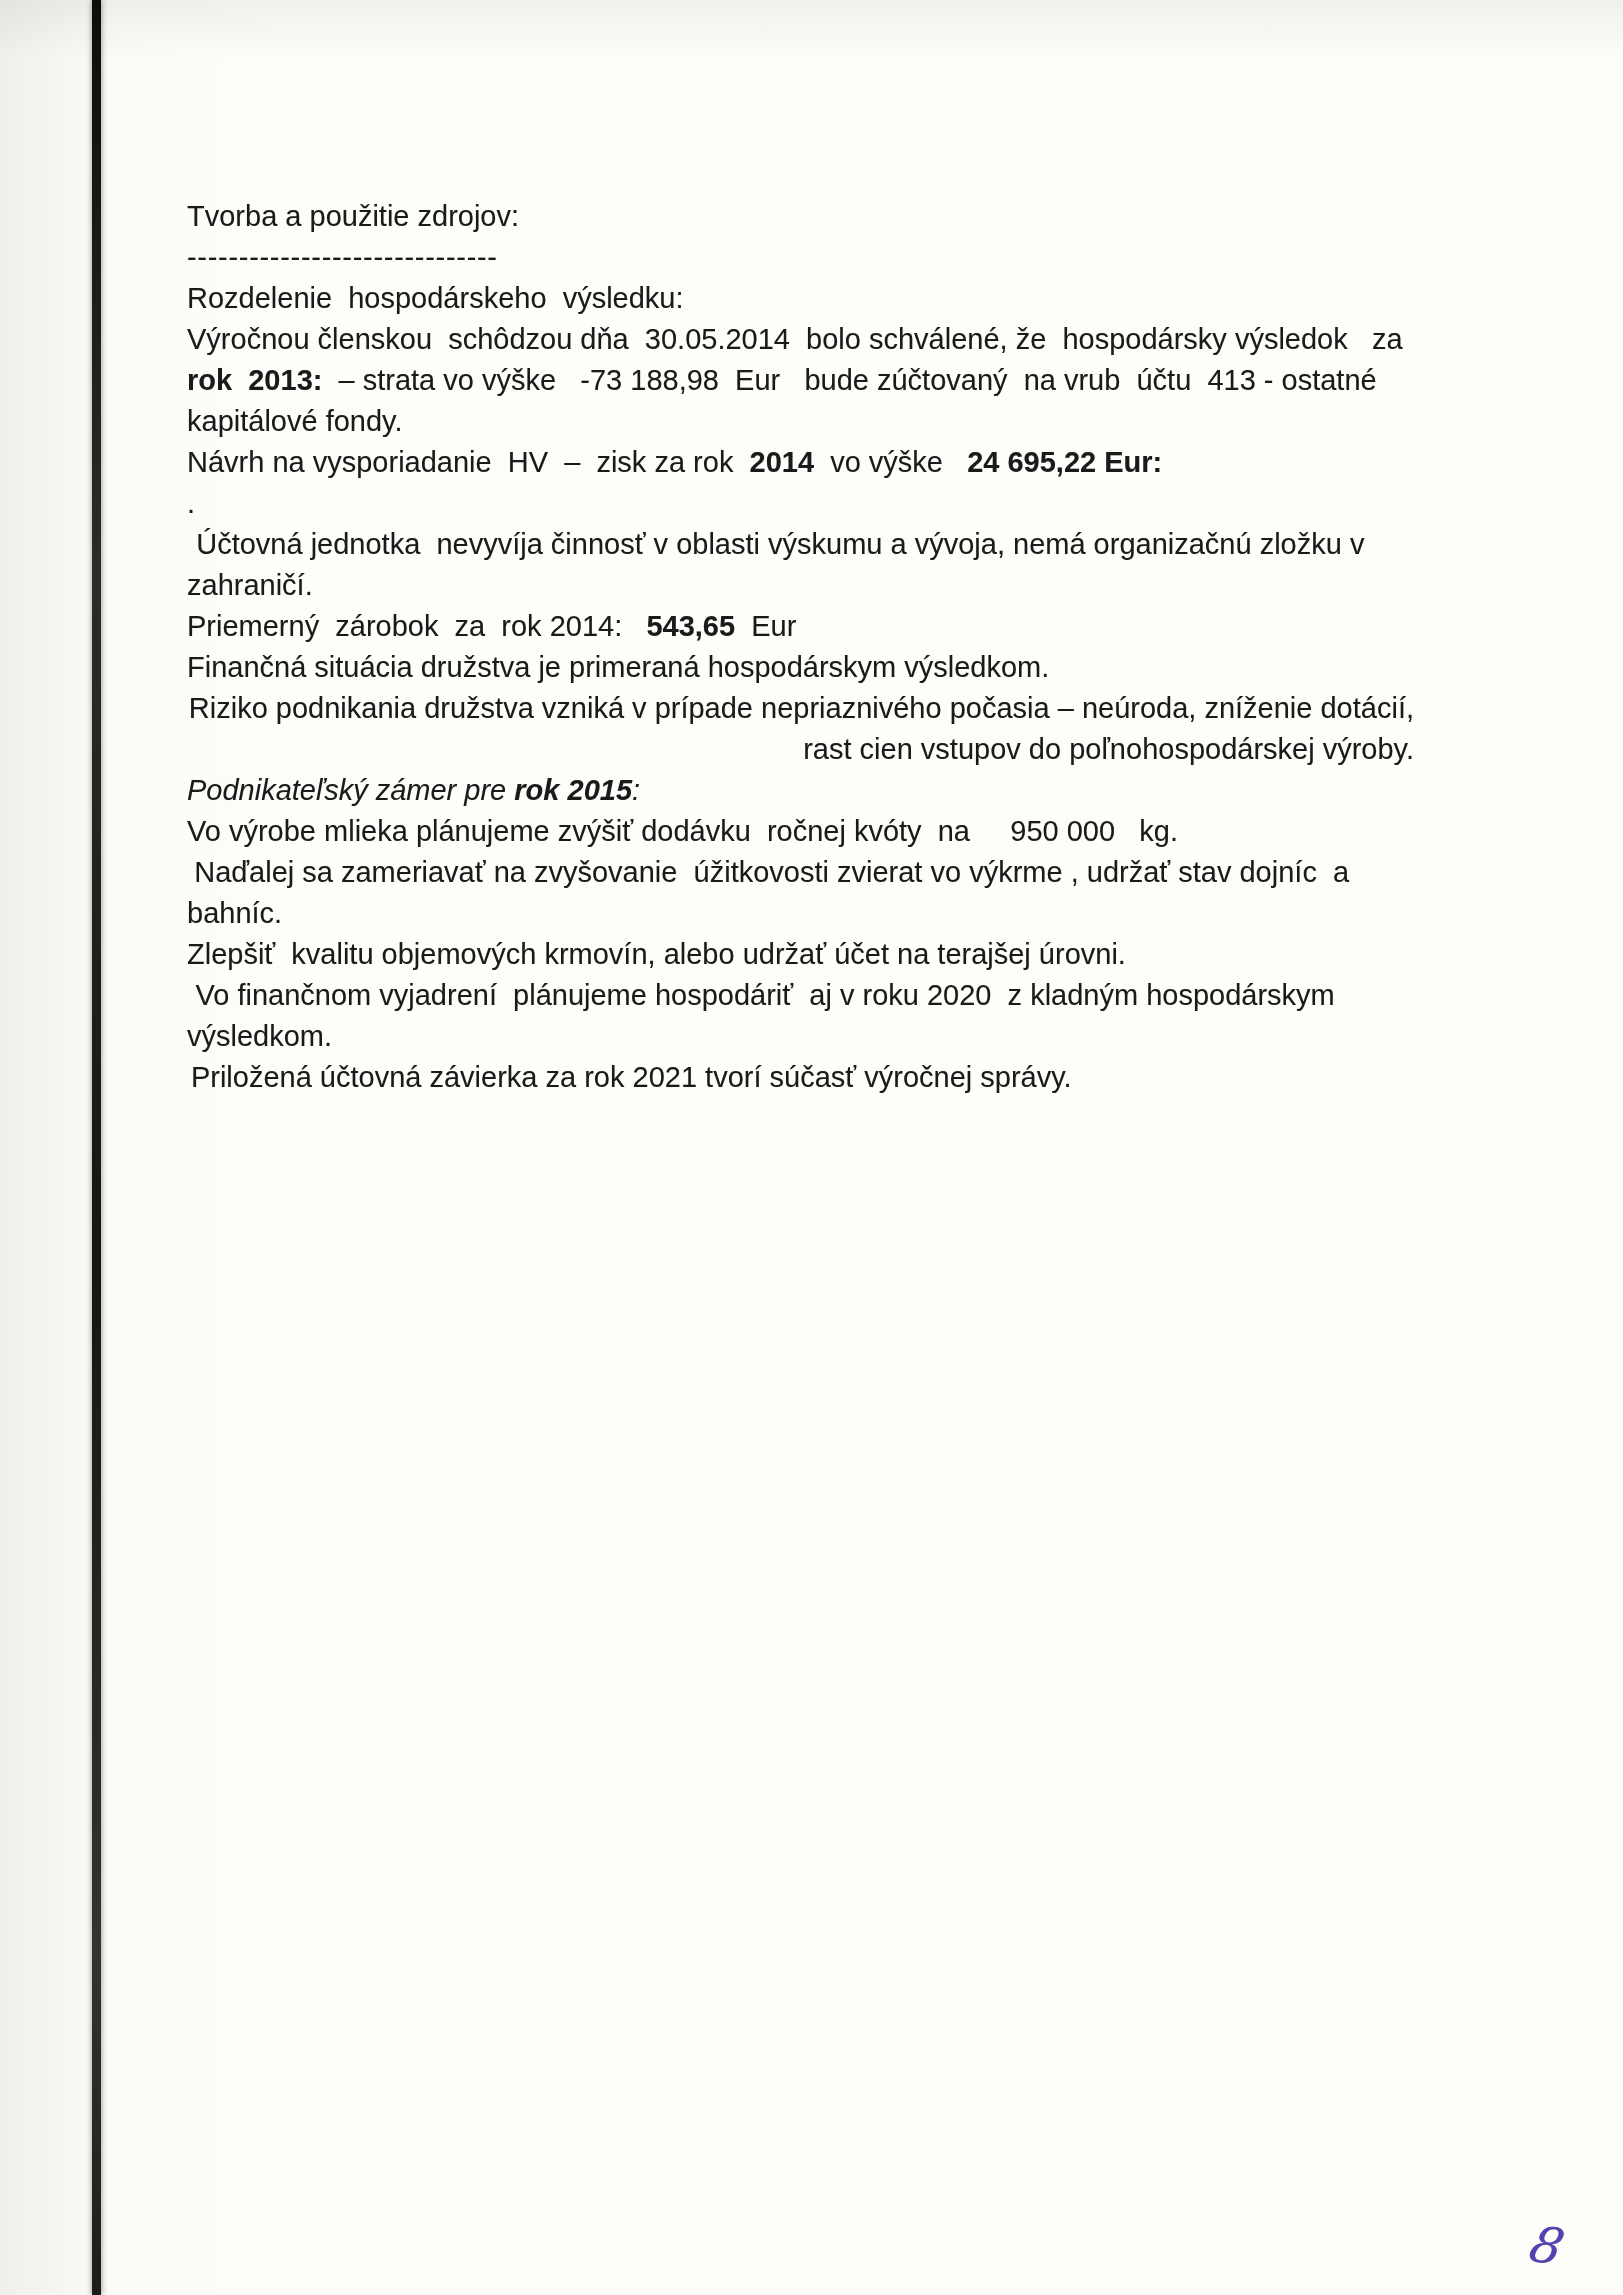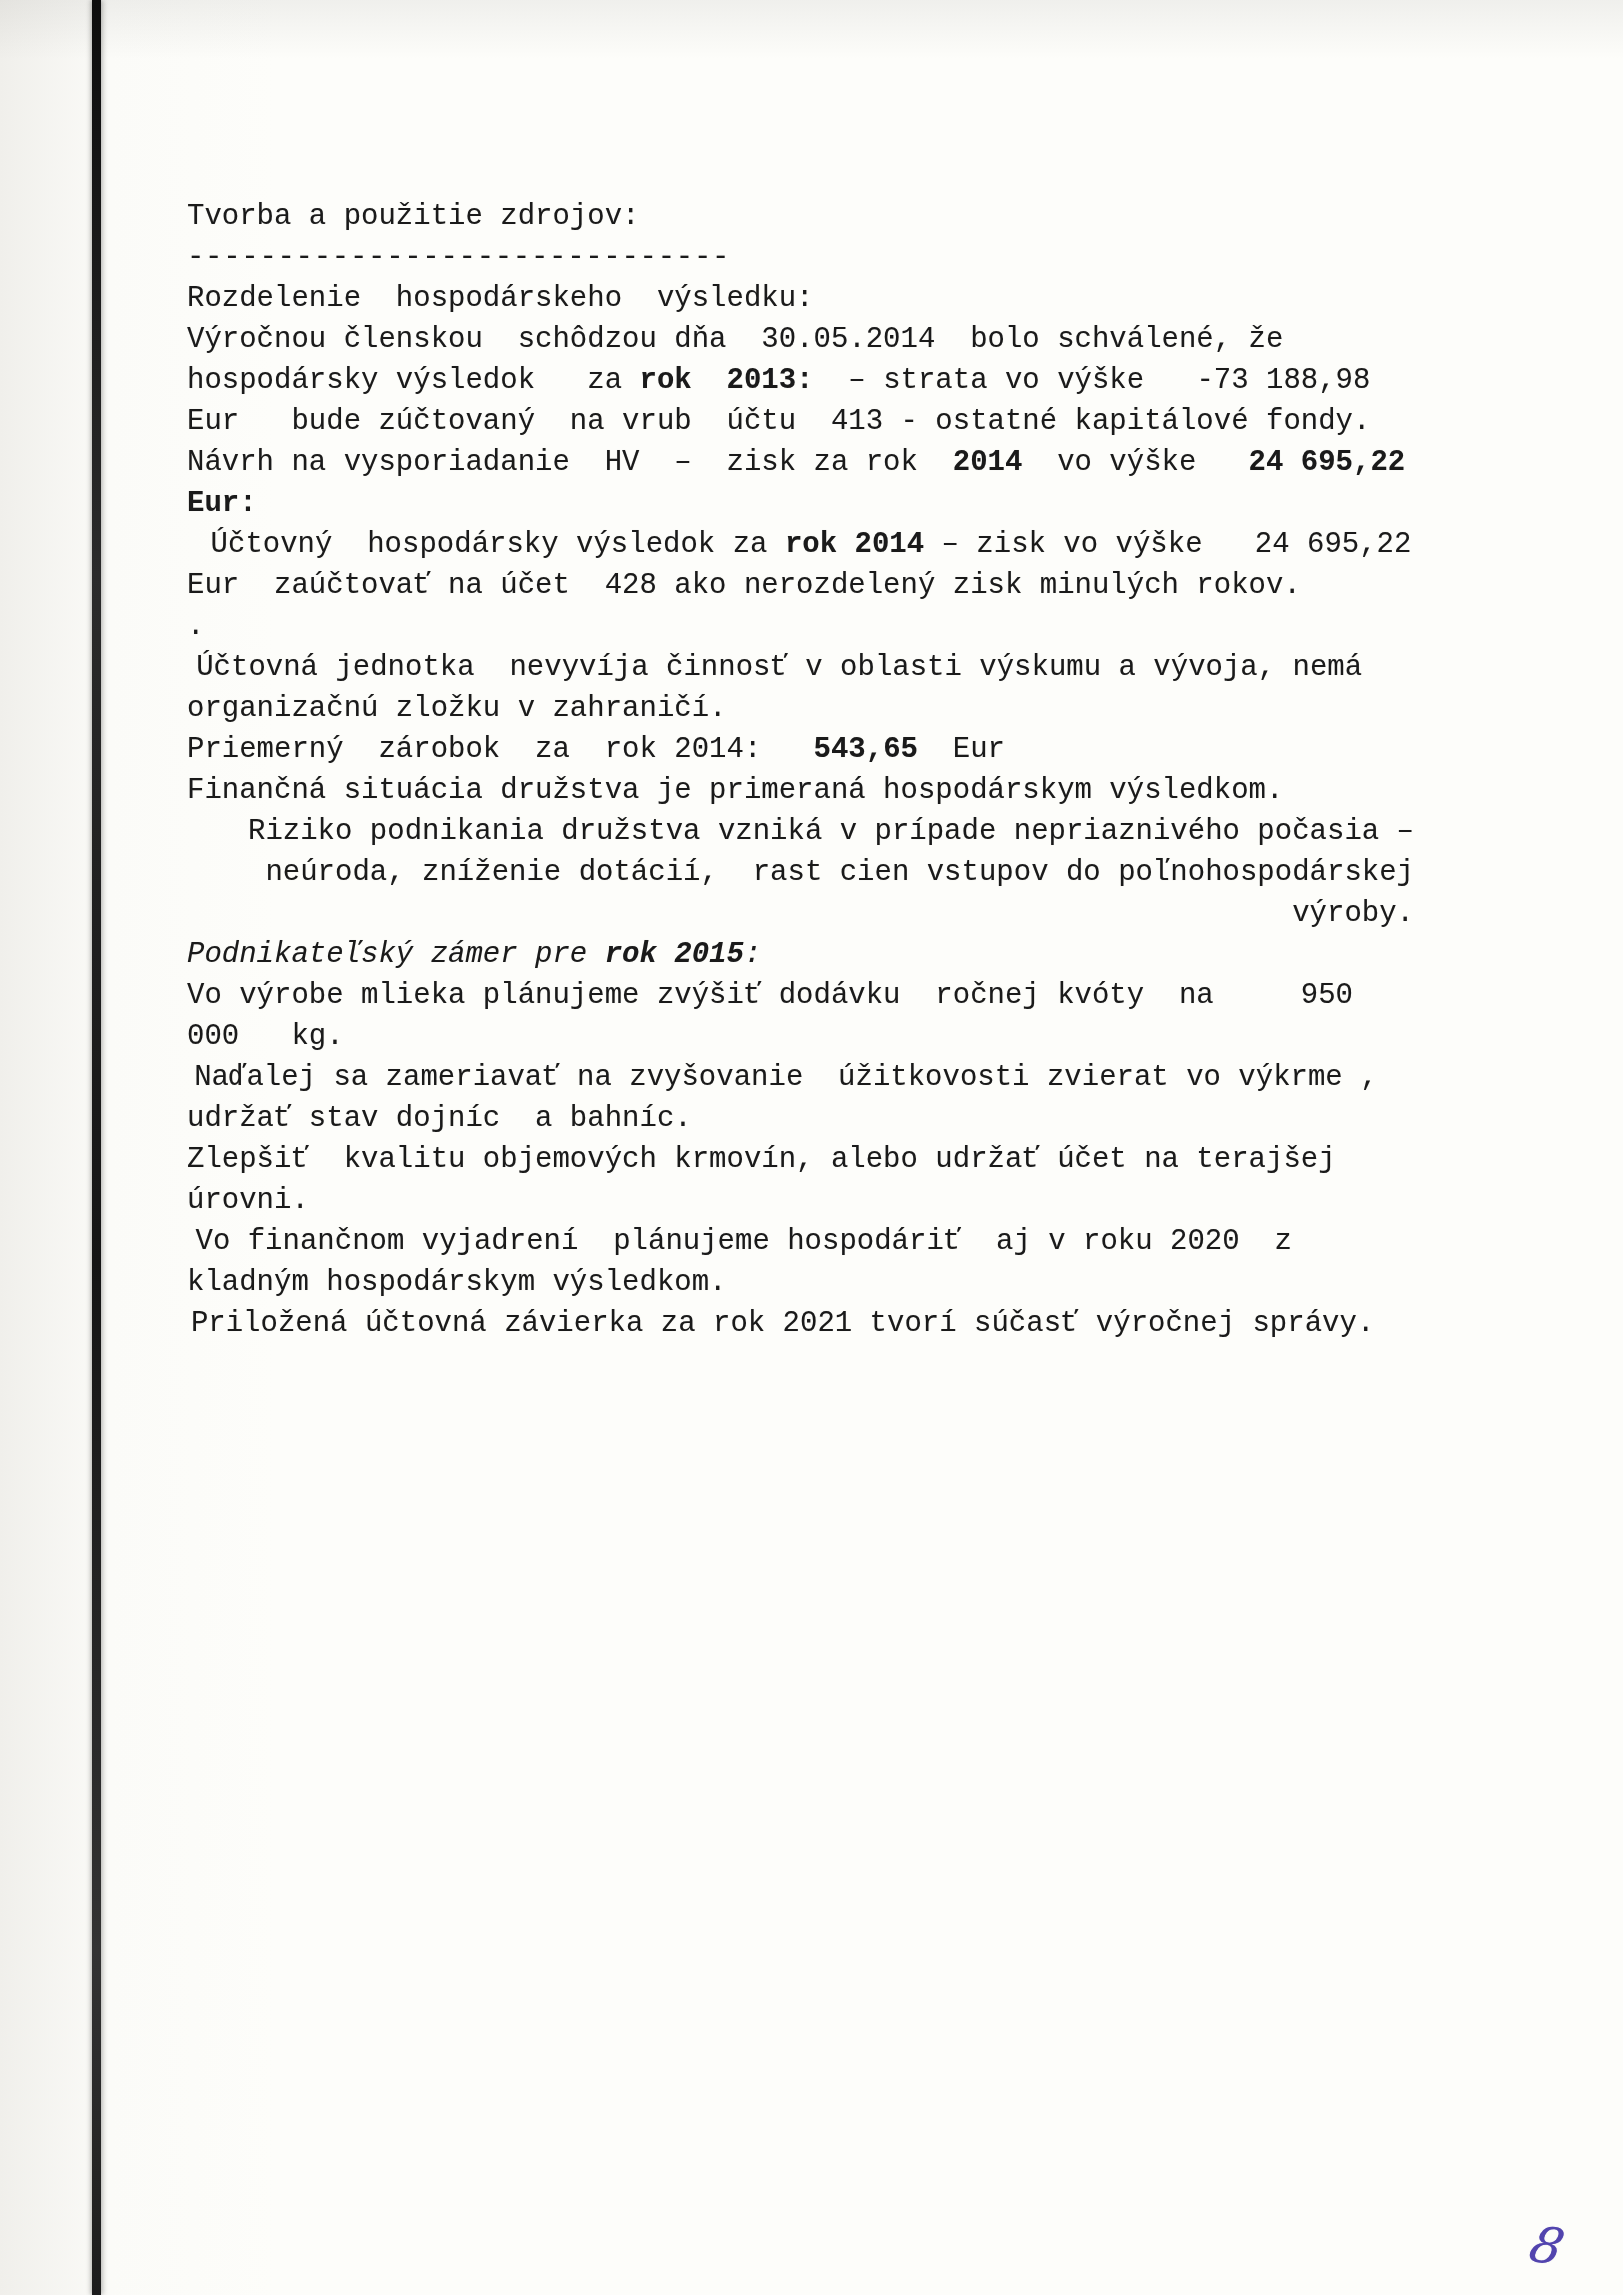--- a/index.html
+++ b/index.html
@@ -16,21 +16,21 @@
     pointer-events:none;
   }
   .scan-edge-strip{
     position:absolute;left:92px;top:0;width:8.5px;height:2295px;
     background:linear-gradient(180deg,#0d0d0d 0%,#2b2b2b 25%,#151515 55%,#333 85%,#1c1c1c 100%);
     box-shadow:2px 0 5.2px rgba(60,60,55,.30), -2px 0 4.6px rgba(60,60,55,.25);
   }
   .doc{
     position:absolute;left:0;top:0;box-sizing:border-box;
     width:1623px;padding:196px 209px 0 187px;
-    font-family:Liberation Mono, monospace;
+    font-family:Liberation Sans, sans-serif;
     font-size:29px;line-height:41px;color:#1a1a1a;
     text-shadow:0 0 0.7px rgba(40,40,40,.25);
   }
   .doc p{margin:0;white-space:pre-wrap;}
   .b{font-weight:bold;}
   .it{font-style:italic;}
   .h-tvorba{margin-left:43px;}
   .divider{margin-left:43px;letter-spacing:0.7px;}
   .h-rozdelenie{margin-left:37px;}
   .p-rozdelenie{margin-top:29px;}
@@ -66,21 +66,20 @@
   <div class="doc">
 
     <p class="h-tvorba">Tvorba a použitie zdrojov:</p>
     <p class="divider">------------------------------</p>
     <p class="h-rozdelenie">Rozdelenie  hospodárskeho  výsledku:</p>
 
     <p class="p-rozdelenie"><span>Výročnou členskou  schôdzou dňa  30.05.2014  bolo schválené, že  hospodársky výsledok   za </span><span class="b">rok  2013:</span><span>  – strata vo výške   -73 188,98  Eur   bude zúčtovaný  na vrub  účtu  413 - ostatné kapitálové fondy.</span></p>
 
     <p class="p-navrh"><span>Návrh na vysporiadanie  HV  –  zisk za rok  </span><span class="b">2014</span><span>  vo výške   </span><span class="b">24 695,22 Eur:</span></p>
 
-    <p class="p-uctovny"><span>Účtovný  hospodársky výsledok za </span><span class="b">rok 2014</span><span> – zisk vo výške   24 695,22  Eur  zaúčtovať na účet  428 ako nerozdelený zisk minulých rokov.</span></p>
 
     <p class="p-dot">.</p>
 
     <p class="p-jednotka">Účtovná jednotka  nevyvíja činnosť v oblasti výskumu a vývoja, nemá organizačnú zložku v zahraničí.</p>
 
     <p class="p-zarobok"><span>Priemerný  zárobok  za  rok 2014:   </span><span class="b">543,65</span><span>  Eur</span></p>
 
     <p class="p-financna">Finančná situácia družstva je primeraná hospodárskym výsledkom.</p>
 
     <p class="p-riziko">Riziko podnikania družstva vzniká v prípade nepriaznivého počasia – neúroda, zníženie dotácií,  rast cien vstupov do poľnohospodárskej výroby.</p>

